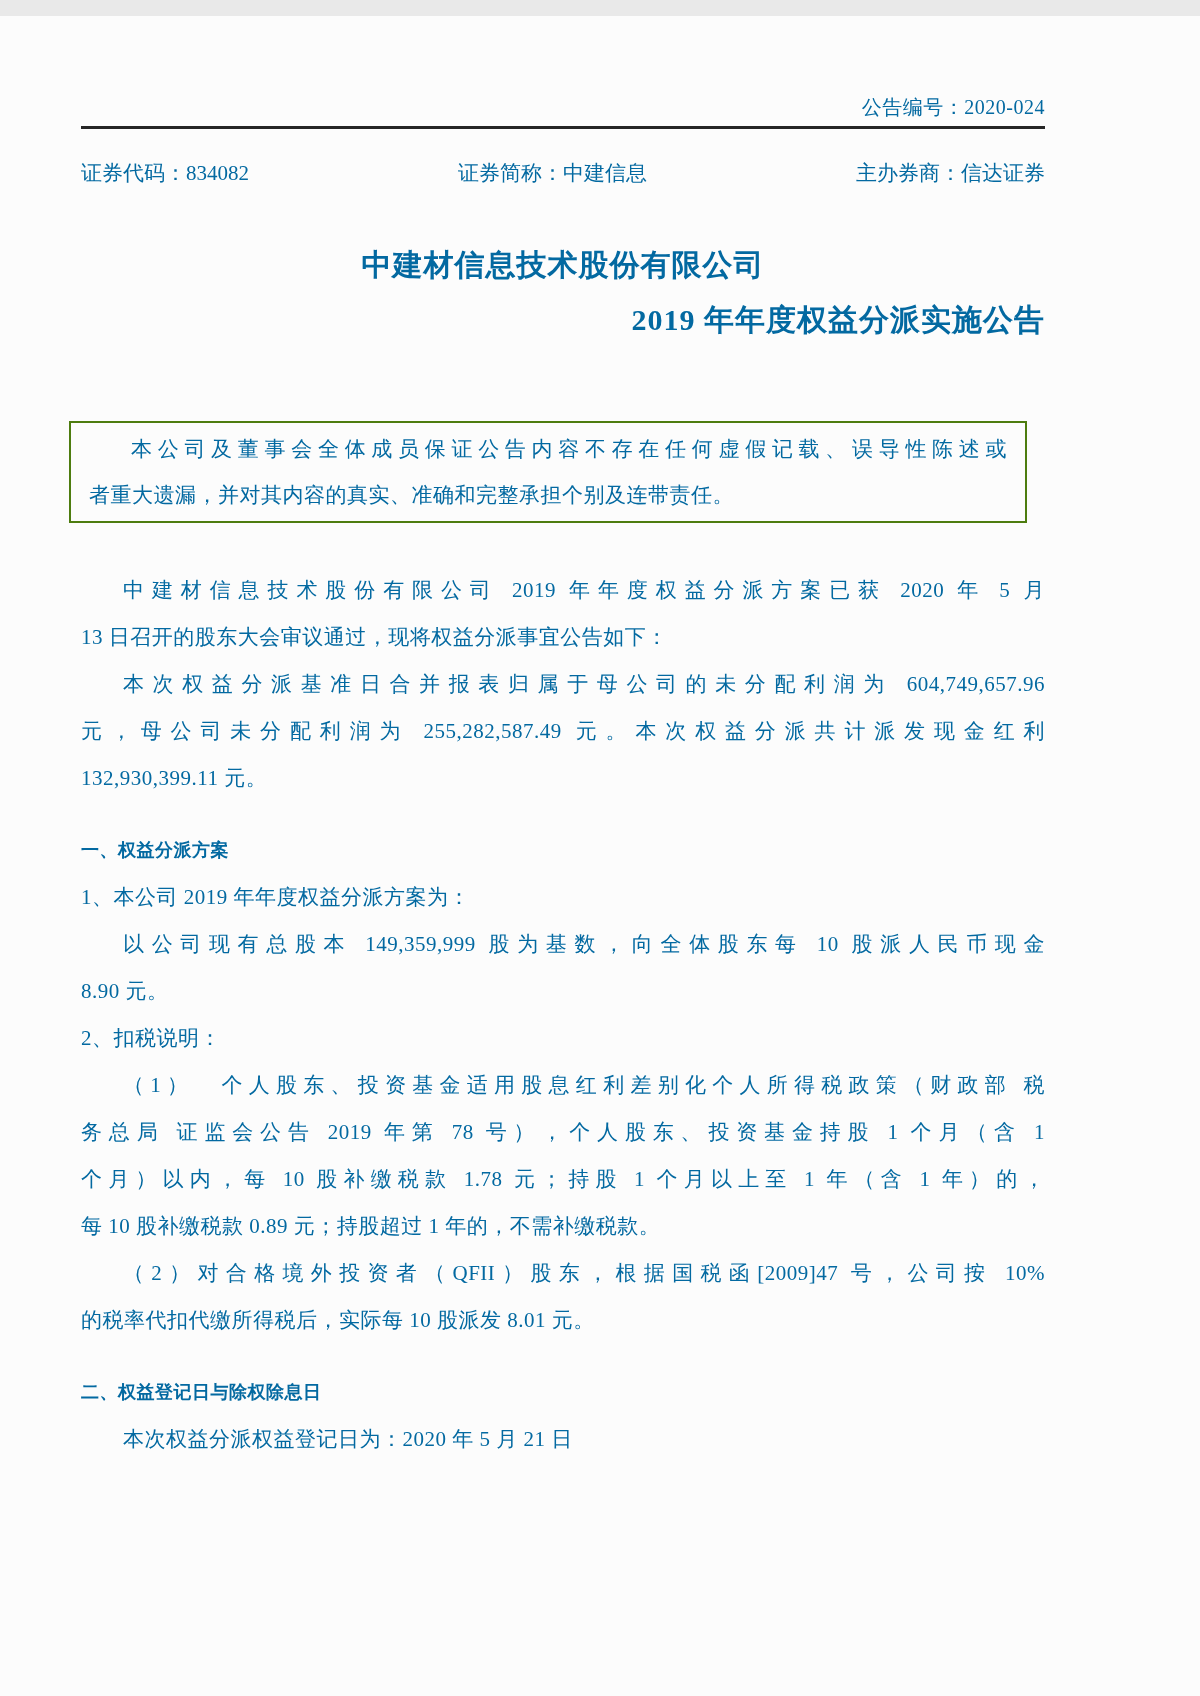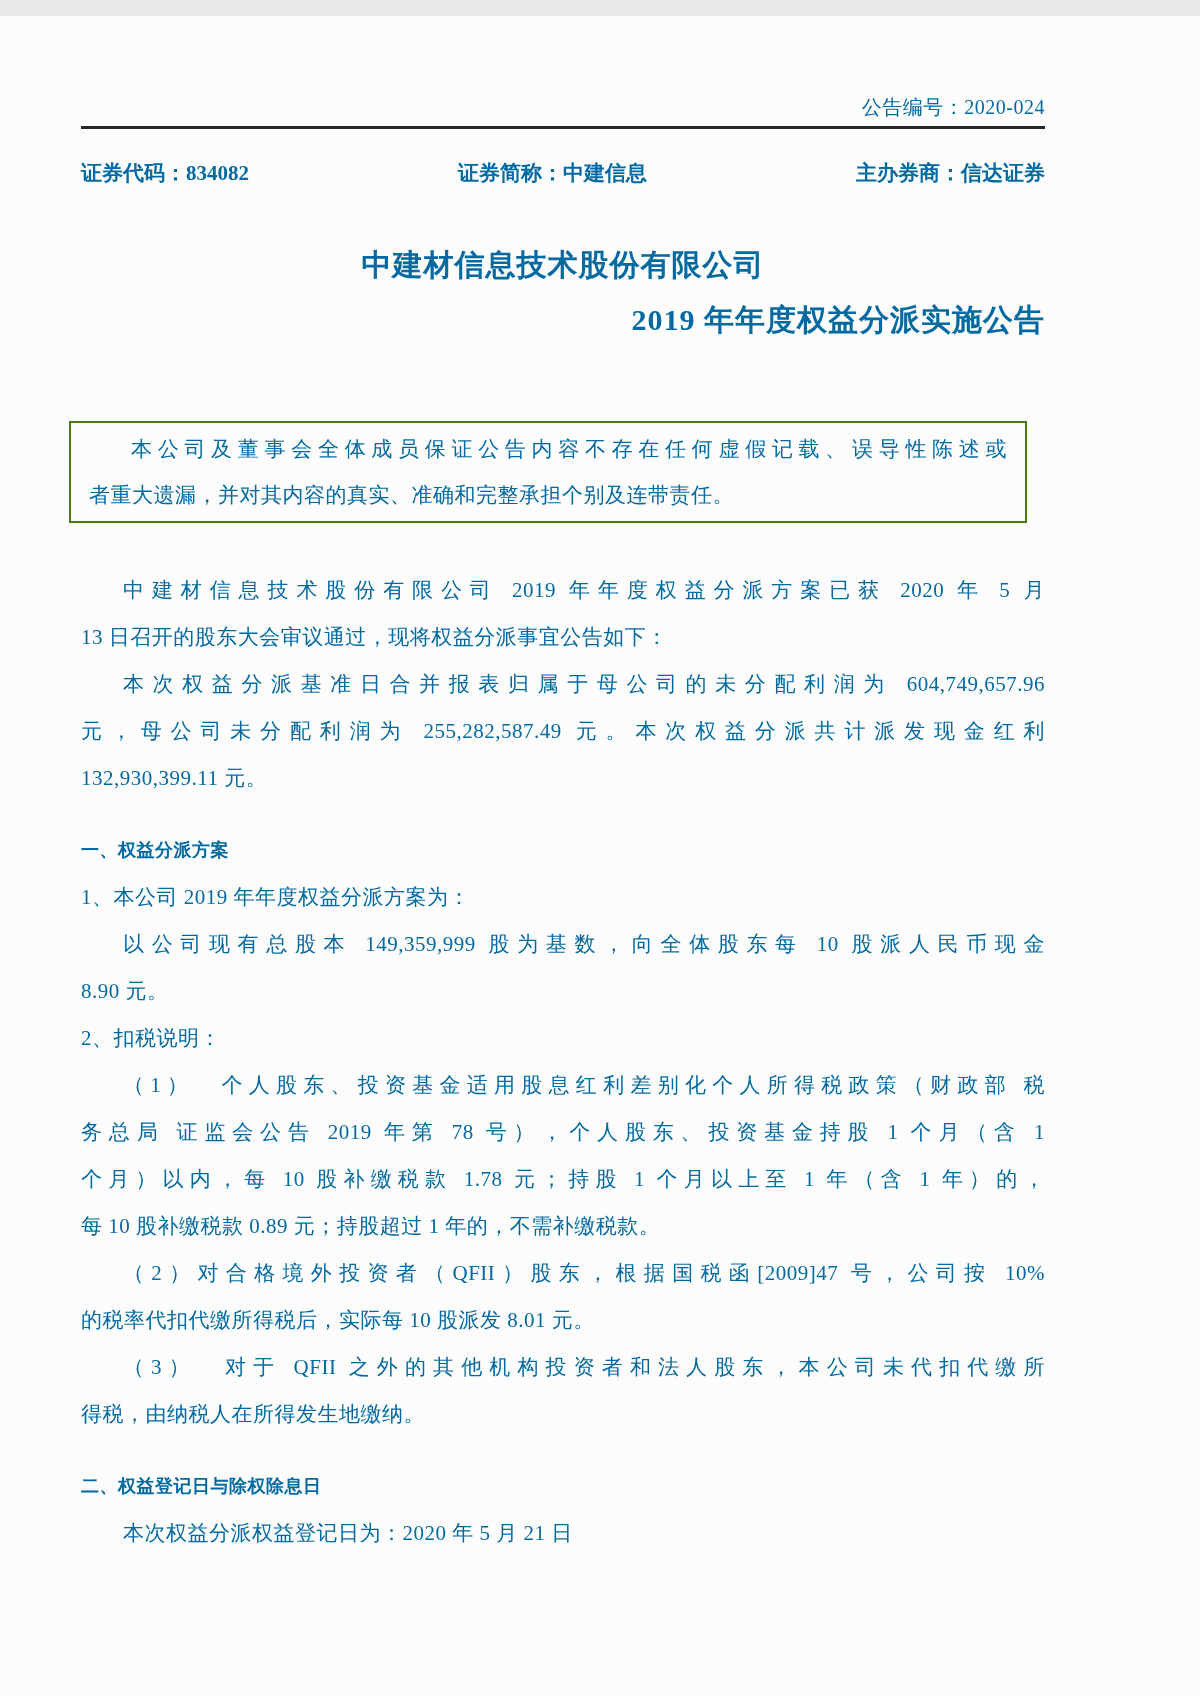--- a/index.html
+++ b/index.html
@@ -25,21 +25,20 @@
     border: none;
     border-top: 3px solid #262626;
     margin: 8px 0 0 0;
   }
   .sec-header {
     display: flex;
     justify-content: space-between;
     margin-top: 32px;
     font-size: 21px;
     line-height: 25px;
-    font-weight: bold;
   }
   .title {
     text-align: center;
     font-weight: bold;
     font-size: 30px;
     line-height: 42px;
     letter-spacing: 1px;
   }
   .title-1 { margin-top: 58px; }
   .title-2 { margin-top: 13px; text-align: right; }
@@ -115,23 +114,19 @@
       <div class="para">
         <div class="line fill indent">（1）　个人股东、投资基金适用股息红利差别化个人所得税政策（财政部 税</div>
         <div class="line fill">务总局 证监会公告 2019 年第 78 号），个人股东、投资基金持股 1 个月（含 1</div>
         <div class="line fill">个月）以内，每 10 股补缴税款 1.78 元；持股 1 个月以上至 1 年（含 1 年）的，</div>
         <div class="line">每 10 股补缴税款 0.89 元；持股超过 1 年的，不需补缴税款。</div>
       </div>
       <div class="para">
         <div class="line fill indent">（2）对合格境外投资者（QFII）股东，根据国税函[2009]47 号，公司按 10%</div>
         <div class="line">的税率代扣代缴所得税后，实际每 10 股派发 8.01 元。</div>
       </div>
-      <div class="para">
-        <div class="line fill indent">（3）　对于 QFII 之外的其他机构投资者和法人股东，本公司未代扣代缴所</div>
-        <div class="line">得税，由纳税人在所得发生地缴纳。</div>
-      </div>
       <div class="heading">二、权益登记日与除权除息日</div>
       <div class="para">
         <div class="line indent">本次权益分派权益登记日为：2020 年 5 月 21 日</div>
       </div>
     </div>
 
 </div>
 
 </body></html>

